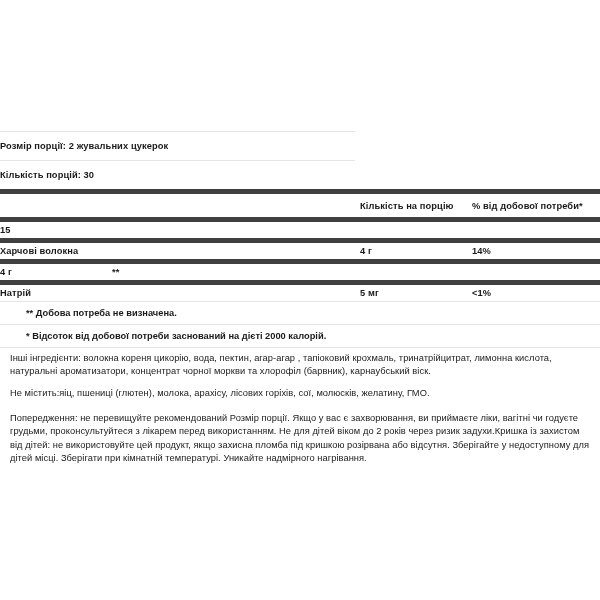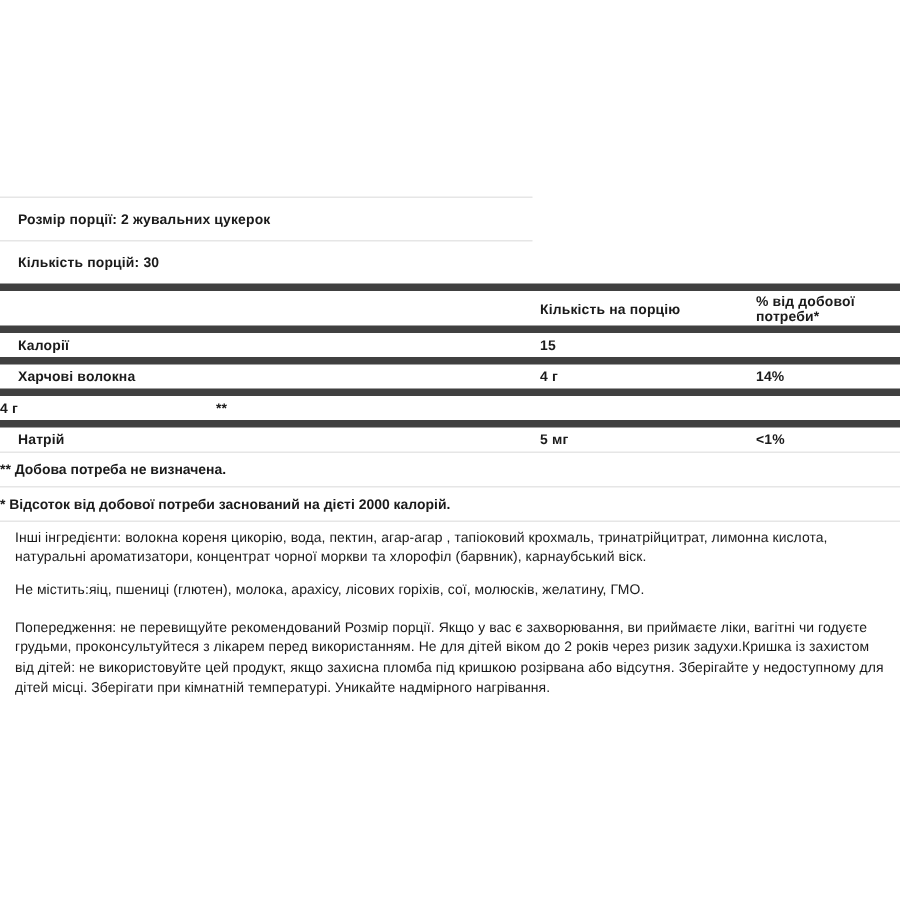--- a/index.html
+++ b/index.html
@@ -44,44 +44,42 @@
     content: "";
     position: absolute;
     left: 0;
     top: 0;
     width: 355px;
     height: 1px;
     background: #e6e6e6;
   }
   .srow .label {
     width: 360px;
-    padding-left: 12px;
     box-sizing: border-box;
   }
   .srow .amount {
     width: 112px;
     box-sizing: border-box;
   }
   .srow .dv {
     flex: 1;
     box-sizing: border-box;
-    margin-left: 32px;
   }
   .r-serving   { height: 29px; }
   .r-count     { height: 29px; }
   .r-header    { height: 28px; }
   .r-data      { height: 21px; }
   .facts .foot {
     display: flex;
     align-items: center;
     height: 23px;
     border-top: 1px solid #e6e6e6;
     font-size: 9.3px;
     font-weight: bold;
-    padding-left: 0;
+    padding-left: 26px;
     box-sizing: border-box;
   }
   .facts .bottom-rule {
     height: 1px;
     background: #e6e6e6;
     width: 600px;
   }
   .para {
     position: absolute;
     left: 10px;
@@ -111,21 +109,20 @@
       <div class="label">Кількість порцій: 30</div>
     </div>
 
     <div class="srow r-header">
       <div class="label"></div>
       <div class="amount">Кількість на порцію</div>
       <div class="dv">% від добової потреби*</div>
     </div>
 
     <div class="srow r-data">
-      <div class="label">Калорії</div>
       <div class="amount">15</div>
       <div class="dv"></div>
     </div>
 
 
     <div class="srow r-data">
       <div class="label">Харчові волокна</div>
       <div class="amount">4 г</div>
       <div class="dv">14%</div>
     </div>

